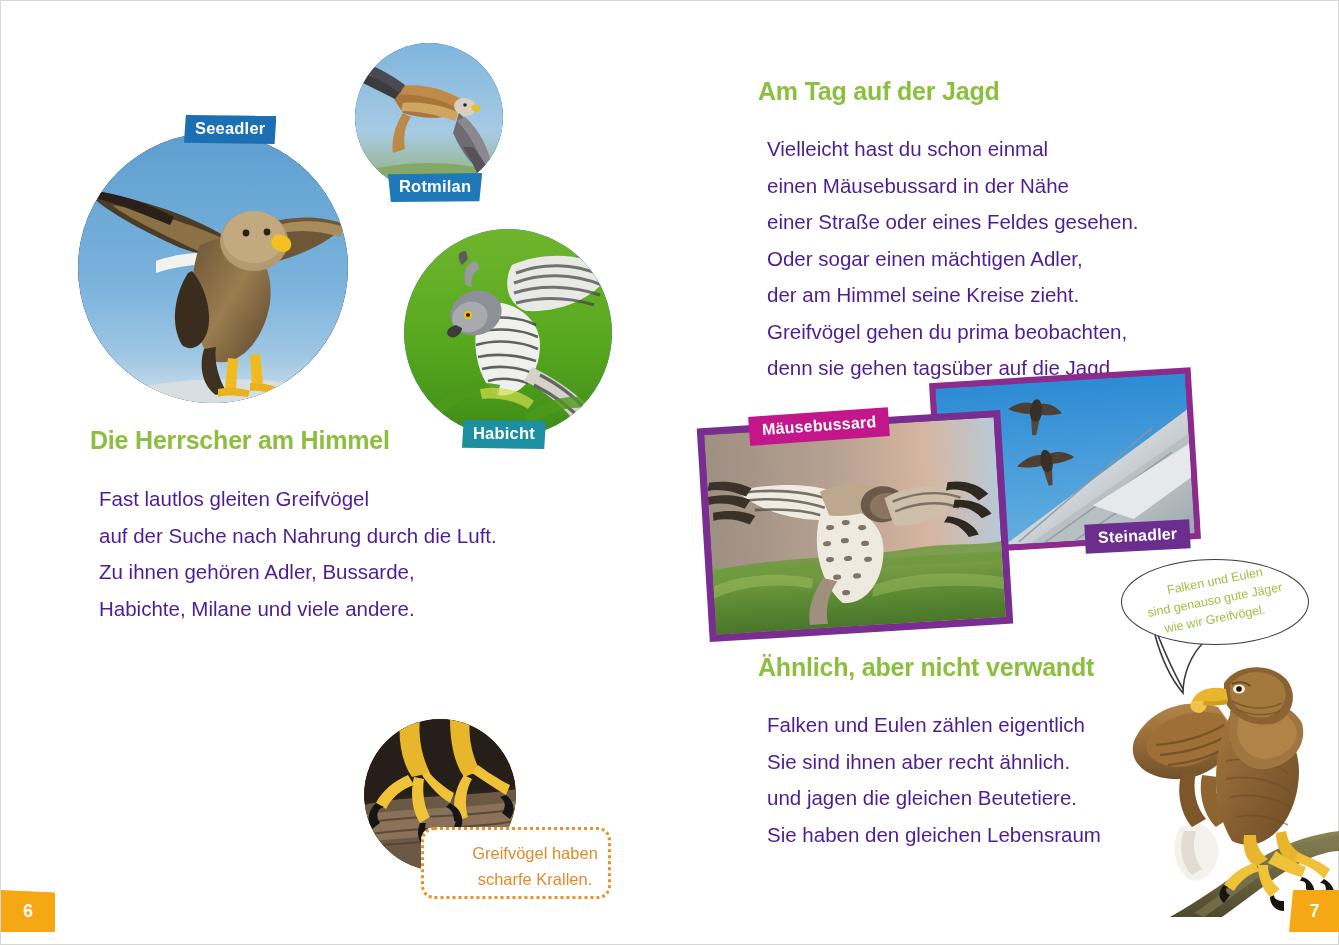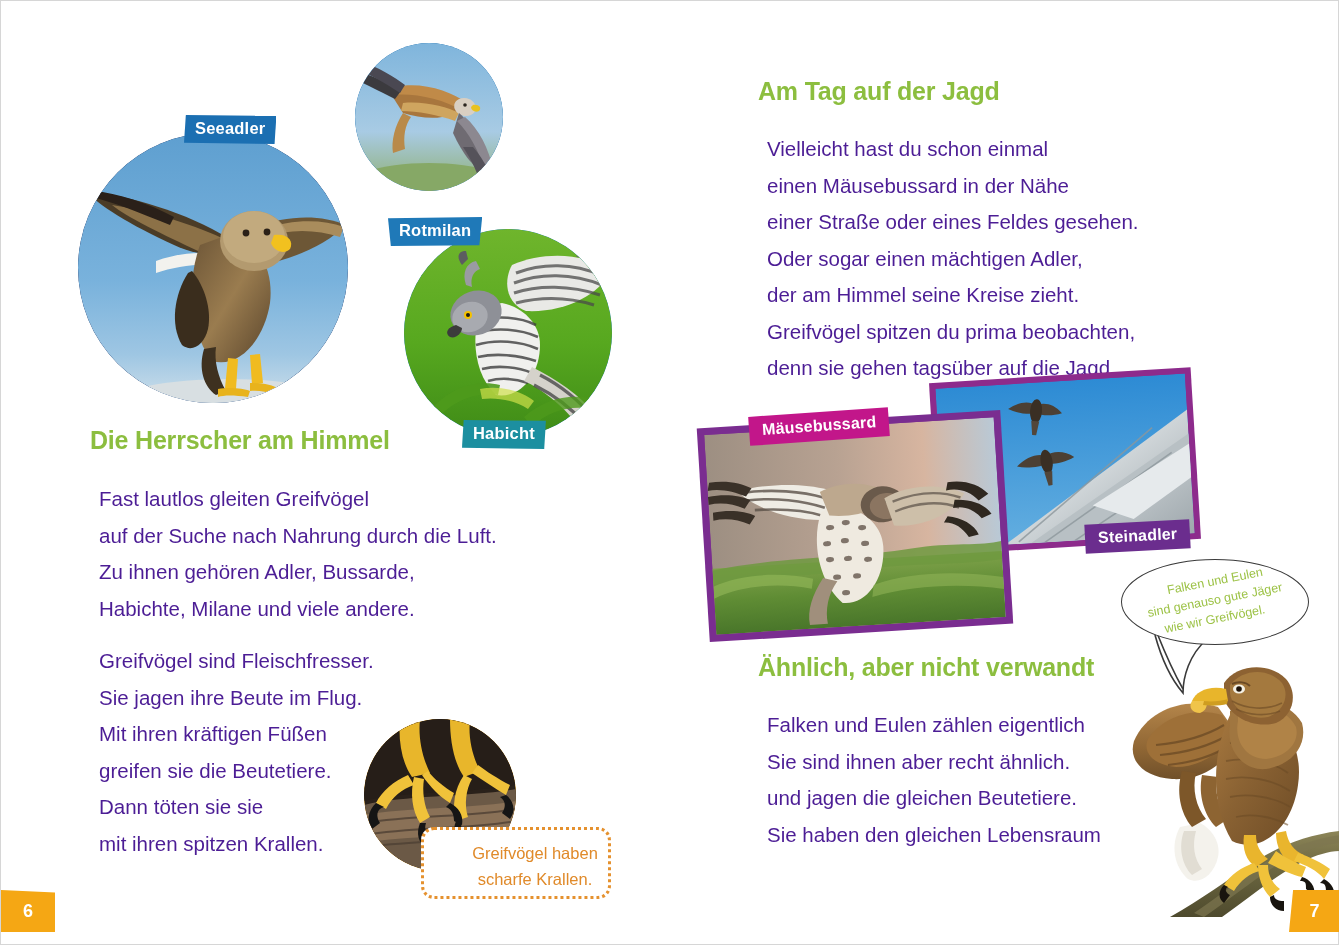--- a/index.html
+++ b/index.html
@@ -216,21 +216,21 @@
         <circle cx="110" cy="62" r="1.8" fill="#2c2620"></circle>
 
         <path d="M104 70 C 118 82, 128 104, 132 128 C 122 130, 108 112, 98 90 Z" fill="#6f6b72"></path>
         <path d="M110 74 C 124 86, 134 106, 138 126 L 130 128 C 124 108, 114 90, 102 78 Z" fill="#8c8890"></path>
         <path d="M118 104 C 130 118, 138 134, 140 148 L 128 148 C 124 132, 116 116, 108 104 Z" fill="#55525a"></path>
 
         <path d="M48 70 C 40 82, 36 98, 38 110 L 50 106 C 48 94, 50 82, 56 74 Z" fill="#b98a4a"></path>
       </g>
     </svg>
   </div>
-  <div class="tag tag-blue2 tag-trap2" style="left:387px;top:172px;margin-top:44px;">
+  <div class="tag tag-blue2 tag-trap2" style="left:387px;top:172px;">
     <span>Rotmilan</span>
   </div>
 
   <div class="circ ring-teal" style="left:403px;top:228px;width:208px;height:208px;">
     <svg width="208" height="208" viewBox="0 0 208 208">
       <defs>
         <clipPath id="cpHab">
             <circle cx="104" cy="104" r="104"></circle>
           </clipPath>
         <linearGradient id="grassHab" x1="0" y1="0" x2="0" y2="1">
@@ -288,28 +288,20 @@
 
   <div class="heading" style="left:89px;top:425px;">Die Herrscher am Himmel</div>
 
   <div class="body-text" style="left:98px;top:468px;">
     <div>Fast lautlos gleiten Greifvögel</div>
     <div>auf der Suche nach Nahrung durch die Luft.</div>
     <div>Zu ihnen gehören Adler, Bussarde,</div>
     <div>Habichte, Milane und viele andere.</div>
   </div>
 
-  <div class="body-text" style="left:98px;top:630px;">
-    <div>Greifvögel sind Fleischfresser.</div>
-    <div>Sie jagen ihre Beute im Flug.</div>
-    <div>Mit ihren kräftigen Füßen</div>
-    <div>greifen sie die Beutetiere.</div>
-    <div>Dann töten sie sie</div>
-    <div>mit ihren spitzen Krallen.</div>
-  </div>
 
   <div class="circ ring-gold" style="left:363px;top:718px;width:152px;height:152px;">
     <svg width="152" height="152" viewBox="0 0 152 152">
       <defs>
         <clipPath id="cpKr">
             <circle cx="76" cy="76" r="76"></circle>
           </clipPath>
       </defs>
       <g clip-path="url(#cpKr)">
         <rect width="152" height="152" fill="#2a211a"></rect>
@@ -350,21 +342,21 @@
   </div>
 
   <div class="heading" style="left:757px;top:76px;">Am Tag auf der Jagd</div>
 
   <div class="body-text" style="left:766px;top:118px;">
     <div>Vielleicht hast du schon einmal</div>
     <div>einen Mäusebussard in der Nähe</div>
     <div>einer Straße oder eines Feldes gesehen.</div>
     <div>Oder sogar einen mächtigen Adler,</div>
     <div>der am Himmel seine Kreise zieht.</div>
-    <div>Greifvögel spitzen du prima beobachten,</div>
+    <div>Greifvögel gehen du prima beobachten,</div>
     <div>denn sie gehen tagsüber auf die Jagd.</div>
   </div>
 
   <div class="frame" style="left:933px;top:374px;width:262px;height:172px;transform:rotate(-3.5deg);background:#8d2b8c;padding:6px;box-sizing:border-box;z-index:5;">
     <svg width="250" height="160" viewBox="0 0 250 160">
       <defs>
         <linearGradient id="skySt" x1="0" y1="0" x2="0" y2="1">
           <stop offset="0%" stop-color="#2d8bd4"></stop>
           <stop offset="100%" stop-color="#63aee0"></stop>
         </linearGradient>

